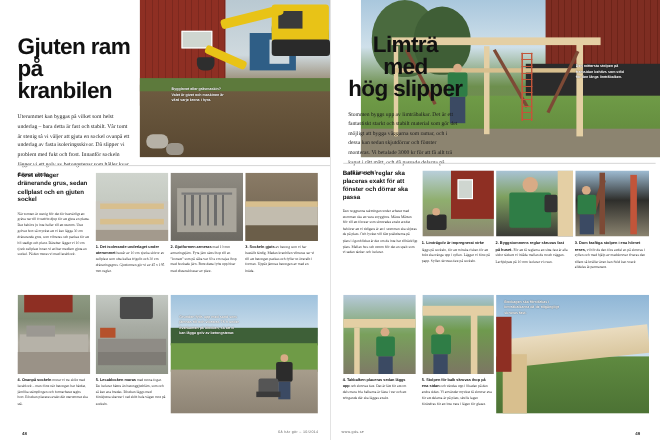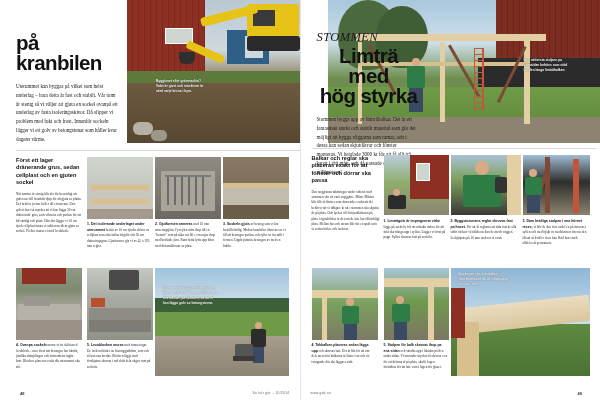--- a/index.html
+++ b/index.html
@@ -86,20 +86,21 @@
       <div class="arm" style="left:74px;top:18px;width:58px;height:9px;transform:rotate(-14deg);border-radius:3px;"></div>
       <div class="arm" style="left:60px;top:40px;width:40px;height:8px;transform:rotate(24deg);border-radius:3px;"></div>
       <div style="position:absolute;left:52px;top:52px;width:16px;height:12px;background:#2e2e2e;border-radius:2px 2px 6px 6px;"></div>
       <div class="track" style="left:120px;top:36px;width:53px;height:15px;"></div>
 
       <div class="overlay" style="left:29px;top:79px;width:48px;">Bygglovet eller grävmaskin? Valet är givet och maskinen är värd varje krona i hyra.</div>
     </div>
 
     <div style="position:absolute;left:16px;top:30px;width:106px;">
       <div class="headline" style="margin-top:3px;">
+        <div>Gjuten ram</div>
         <div>på kranbilen</div>
       </div>
       <div class="standfirst" style="margin-top:9px;width:104px;">Uterummet kan byggas på vilket som helst underlag – bara detta är fast och stabilt. Vår tomt är stenig så vi väljer att gjuta en sockel ovanpå ett underlag av fasta isoleringsskivor. Då slipper vi problem med fukt och frost. Innanför sockeln lägger vi ett golv av betongstenar som håller kvar dagens värme.</div>
     </div>
 
     <div class="rule" style="left:16px;top:150px;width:284px;"></div>
 
     <div style="position:absolute;left:16px;top:157px;width:66px;">
       <div class="subhead">Först ett lager dränerande grus, sedan cellplast och en gjuten sockel</div>
       <div class="body" style="margin-top:5px;">När tomten är stenig blir det för besvärligt att gräva ner till frostfritt djup för att gjuta en platta. Det behövs ju inte heller till ett uterum. Utet golvet bort så mycket att vi kan lägga 30 cm dränerande grus, som vibreras och packas för att bli stadigt och plant. Därefter lägger vi 10 cm tjock cellplast innan vi anlitar medlem gjuta en sockel. På den muras vi med lecablock.</div>
@@ -206,24 +207,23 @@
 
       <div style="position:absolute;left:146px;top:48px;width:10px;height:62px;background:repeating-linear-gradient(#c2553a 0 1px,transparent 1px 6px),linear-gradient(90deg,#c2553a 0 1.5px,transparent 1.5px calc(100% - 1.5px),#c2553a calc(100% - 1.5px));"></div>
 
       <div class="head" style="left:84px;top:58px;width:8px;height:8px;"></div>
       <div class="man-sh" style="left:79px;top:66px;width:18px;height:22px;"></div>
       <div class="leg" style="left:81px;top:88px;width:14px;height:24px;"></div>
       <div class="overlay" style="left:196px;top:58px;width:48px;">Den mittersta stolpen på framsidan behövs som stöd för den långa limträbalken.</div>
     </div>
 
     <div style="position:absolute;left:16px;top:30px;width:104px;">
-      <div class="kicker">STOMMEN</div>
       <div class="headline" style="margin-top:1px;text-align:center;">
         <div>Limträ med</div>
-        <div>hög styrka</div>
+        <div>hög slipper</div>
       </div>
       <div class="standfirst" style="margin-top:9px;width:100px;">Stommen byggs upp av limträbalkar. Det är ett fantastiskt starkt och stabilt material som gör det möjligt att bygga väggarna som ramar, och i dessa kan sedan skjutdörrar och fönster monteras. Vi betalade 3000 kr för att få allt trä kapat i rätt mått, och då passade delarna på millimetern!</div>
     </div>
 
     <div class="rule" style="left:11px;top:148px;width:284px;"></div>
 
     <div style="position:absolute;left:11px;top:155px;width:68px;">
       <div class="subhead">Balkar och reglar ska placeras exakt för att fönster och dörrar ska passa</div>
       <div class="body" style="margin-top:5px;">Den noggranna taktningen under arbetet med stommen ska ett vara snygginre. Mäste Mårten blir till ett fönster som skruvades exakt att det behöver att vi tidigare är att i stommen ska skjutas de på plats. Och lycket vill fått poäkti­terna på plats i ögon­blicket är det om de inte har tillräckligt plats. Mellan hus och utrum blir det en spalt som vi sedan täcker och isolerar.</div>
     </div>

